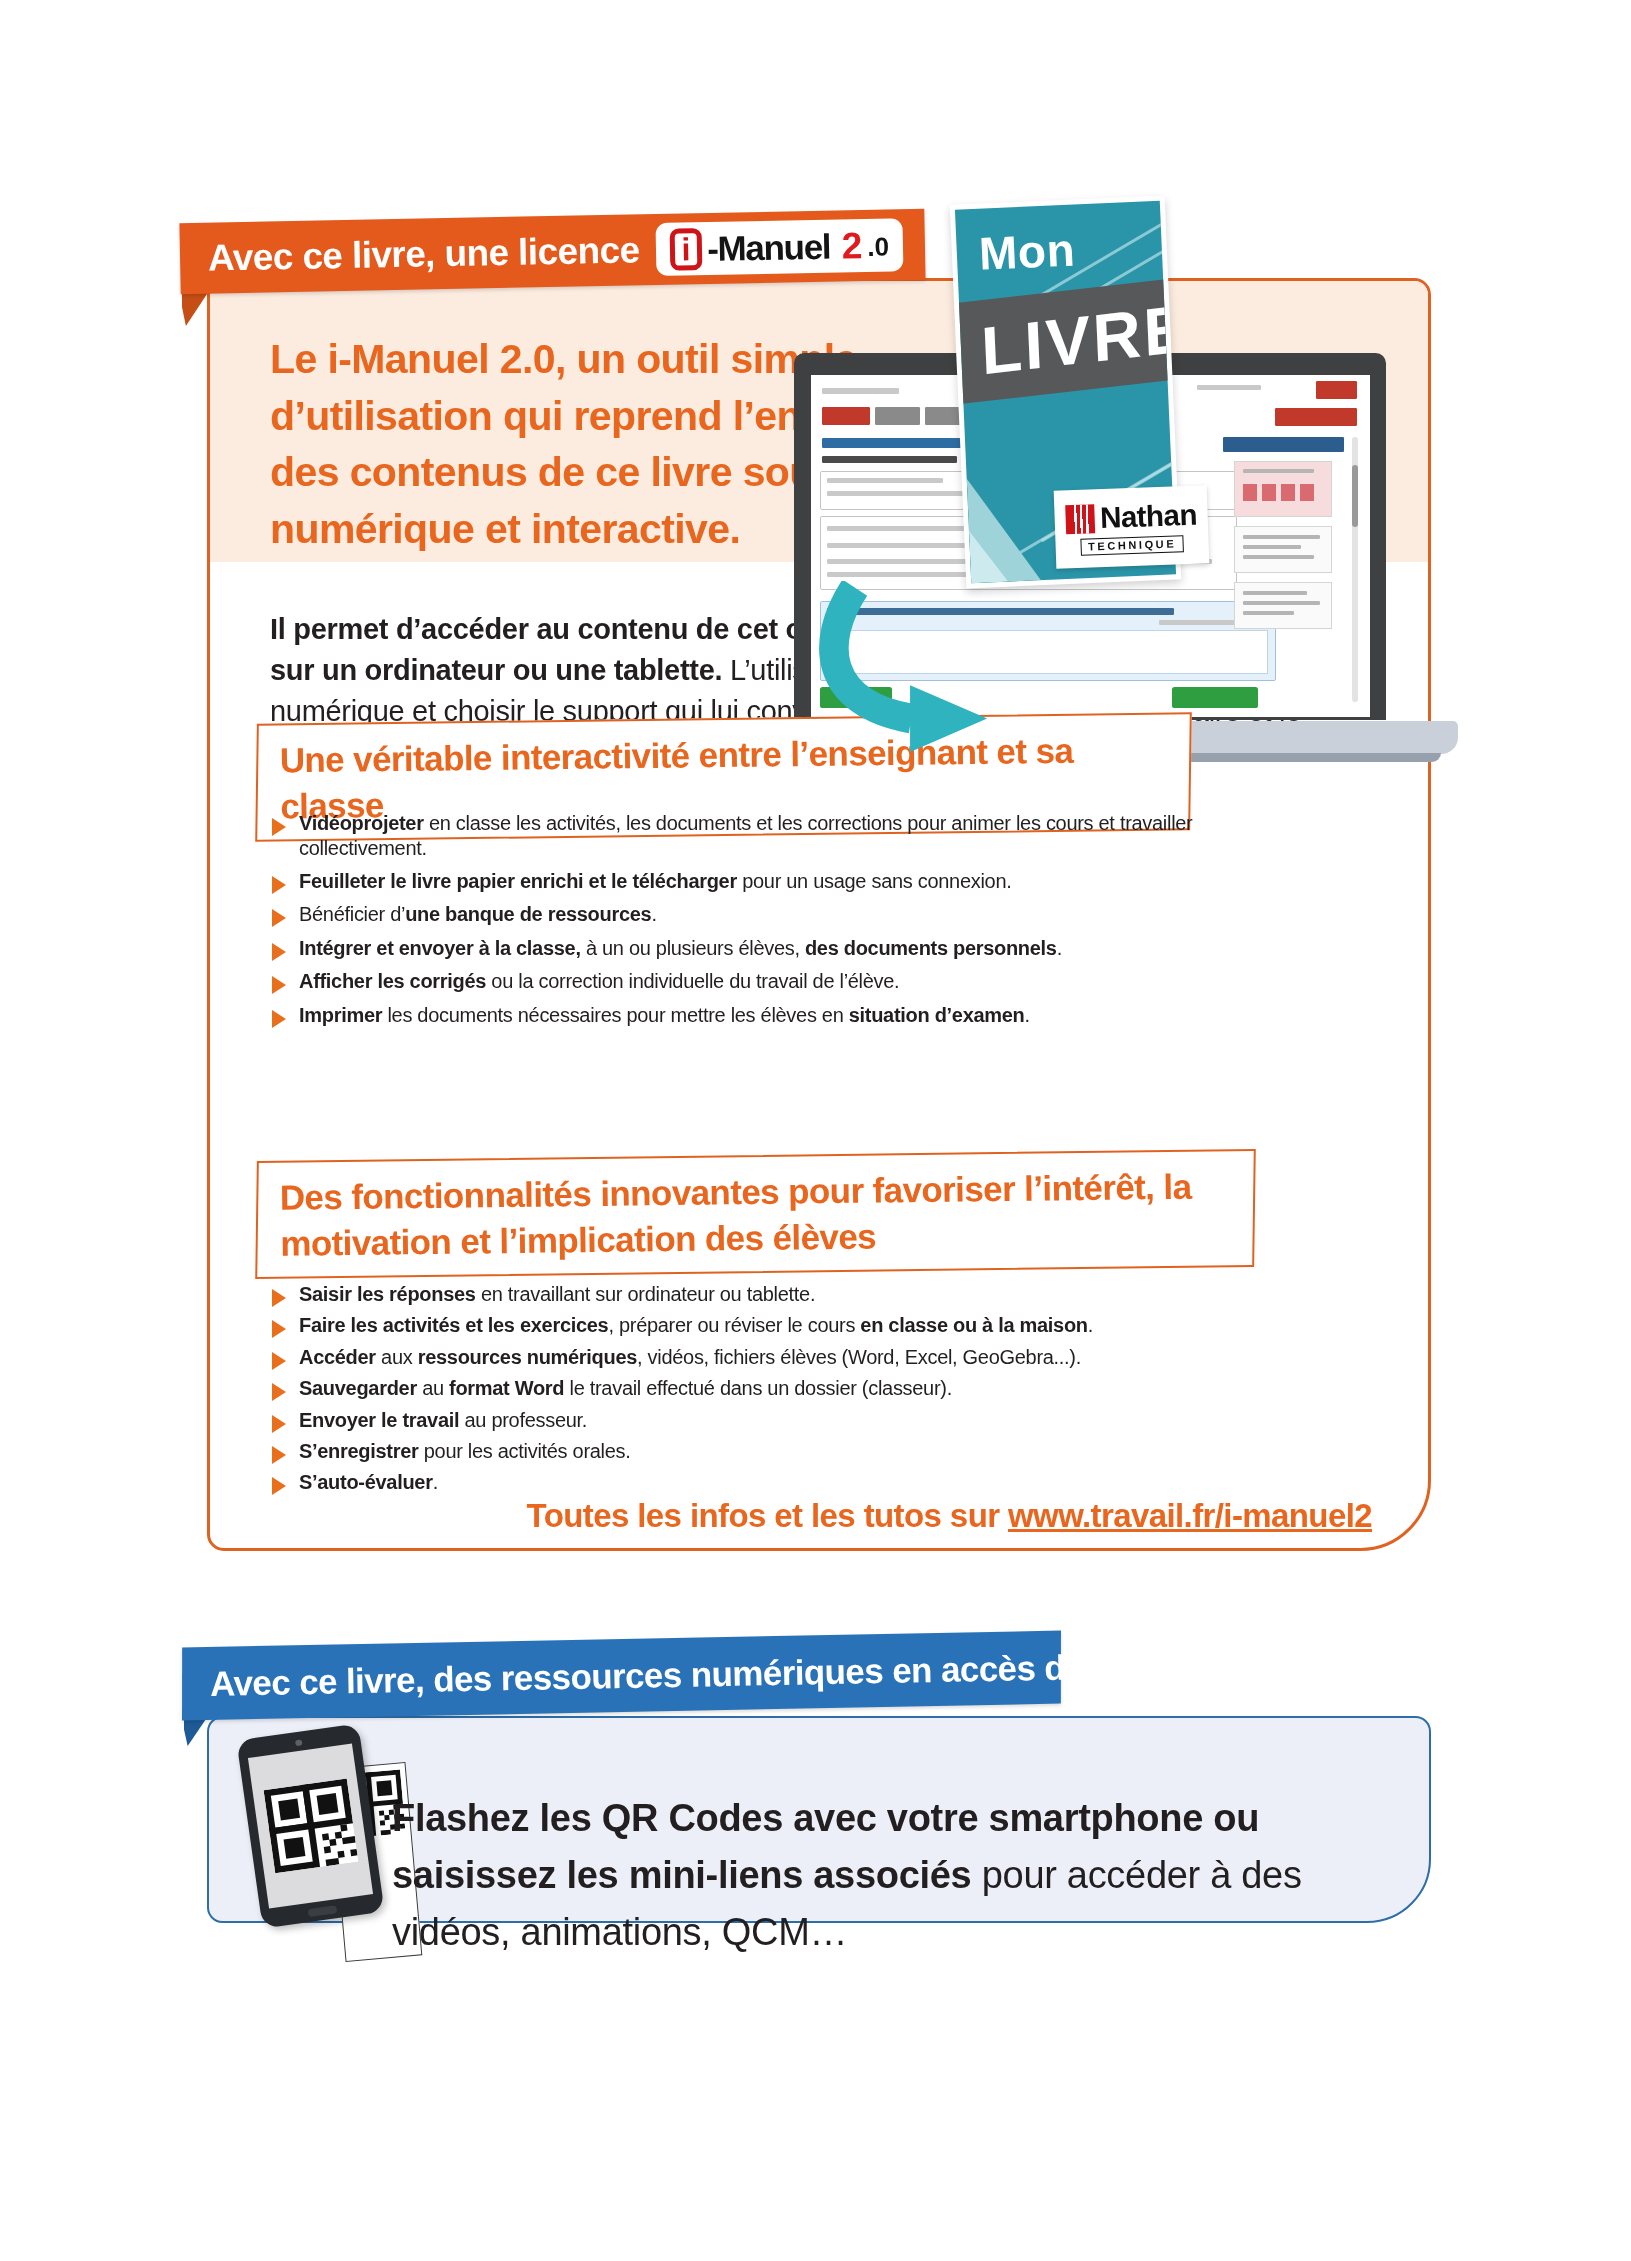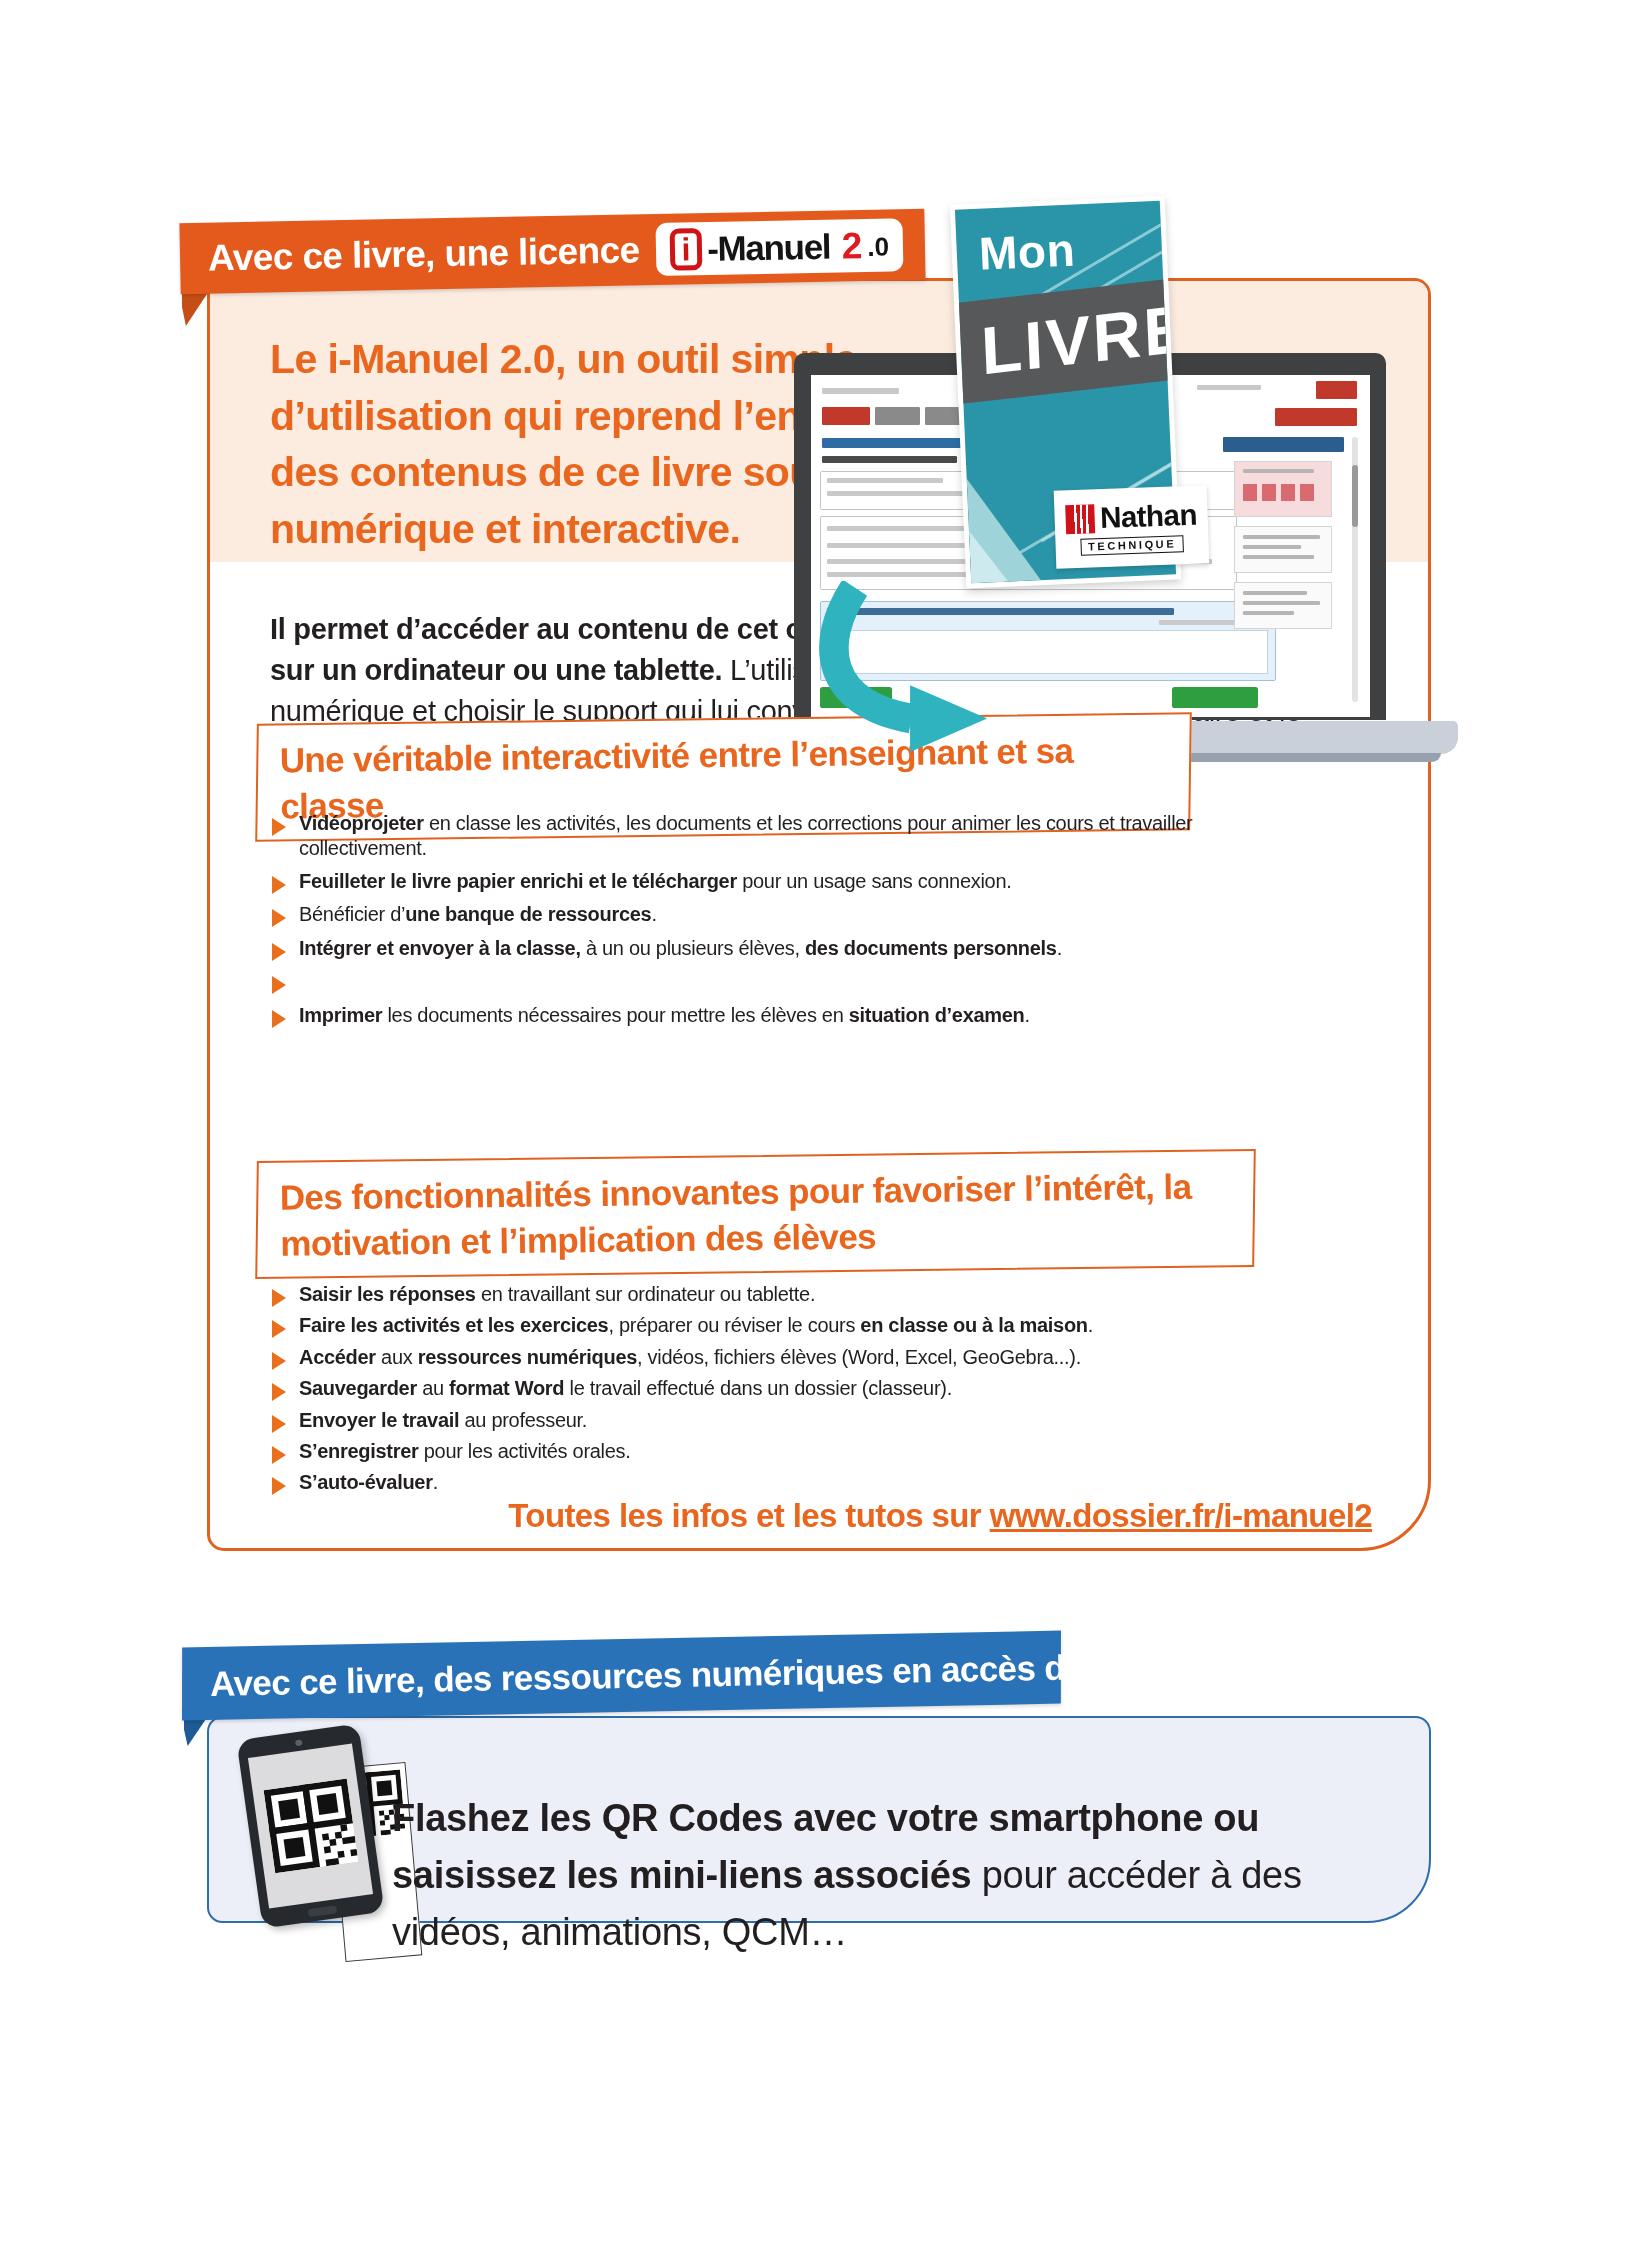--- a/index.html
+++ b/index.html
@@ -304,20 +304,21 @@
       </div>
 
 
       <div class="li">
         <span class="tri"></span>
         <span class="li-text"><b>Intégrer et envoyer à la classe,</b> à un ou plusieurs élèves, <b>des documents personnels</b>.</span>
       </div>
 
       <div class="li">
         <span class="tri"></span>
+        <span class="li-text"><b>Afficher les corrigés</b> ou la correction individuelle du travail de l’élève.</span>
       </div>
 
       <div class="li">
         <span class="tri"></span>
         <span class="li-text"><b>Imprimer</b> les documents nécessaires pour mettre les élèves en <b>situation d’examen</b>.</span>
       </div>
     </div>
 
   <div class="section-box" id="section2-box">
     <span class="t">Des fonctionnalités innovantes pour favoriser l’intérêt, la motivation et l’implication des élèves</span>
@@ -354,21 +355,21 @@
         <span class="li-text"><b>S’enregistrer</b> pour les activités orales.</span>
       </div>
 
       <div class="li">
         <span class="tri"></span>
         <span class="li-text"><b>S’auto-évaluer</b>.</span>
       </div>
     </div>
 
   <div class="info-line">
-    <span>Toutes les infos et les tutos sur </span><a href="#">www.dossier.fr/i-manuel2</a>
+    <span>Toutes les infos et les tutos sur </span><a href="#">www.travail.fr/i-manuel2</a>
   </div>
 
   <div class="qr-panel"></div>
   <div class="ribbon-fold-blue"></div>
   <div class="ribbon-blue">
     <span class="label">Avec ce livre, des ressources numériques en accès direct</span>
   </div>
 
   <div class="qr-card">
     <svg width="64" height="64" viewBox="0 0 130 130">

